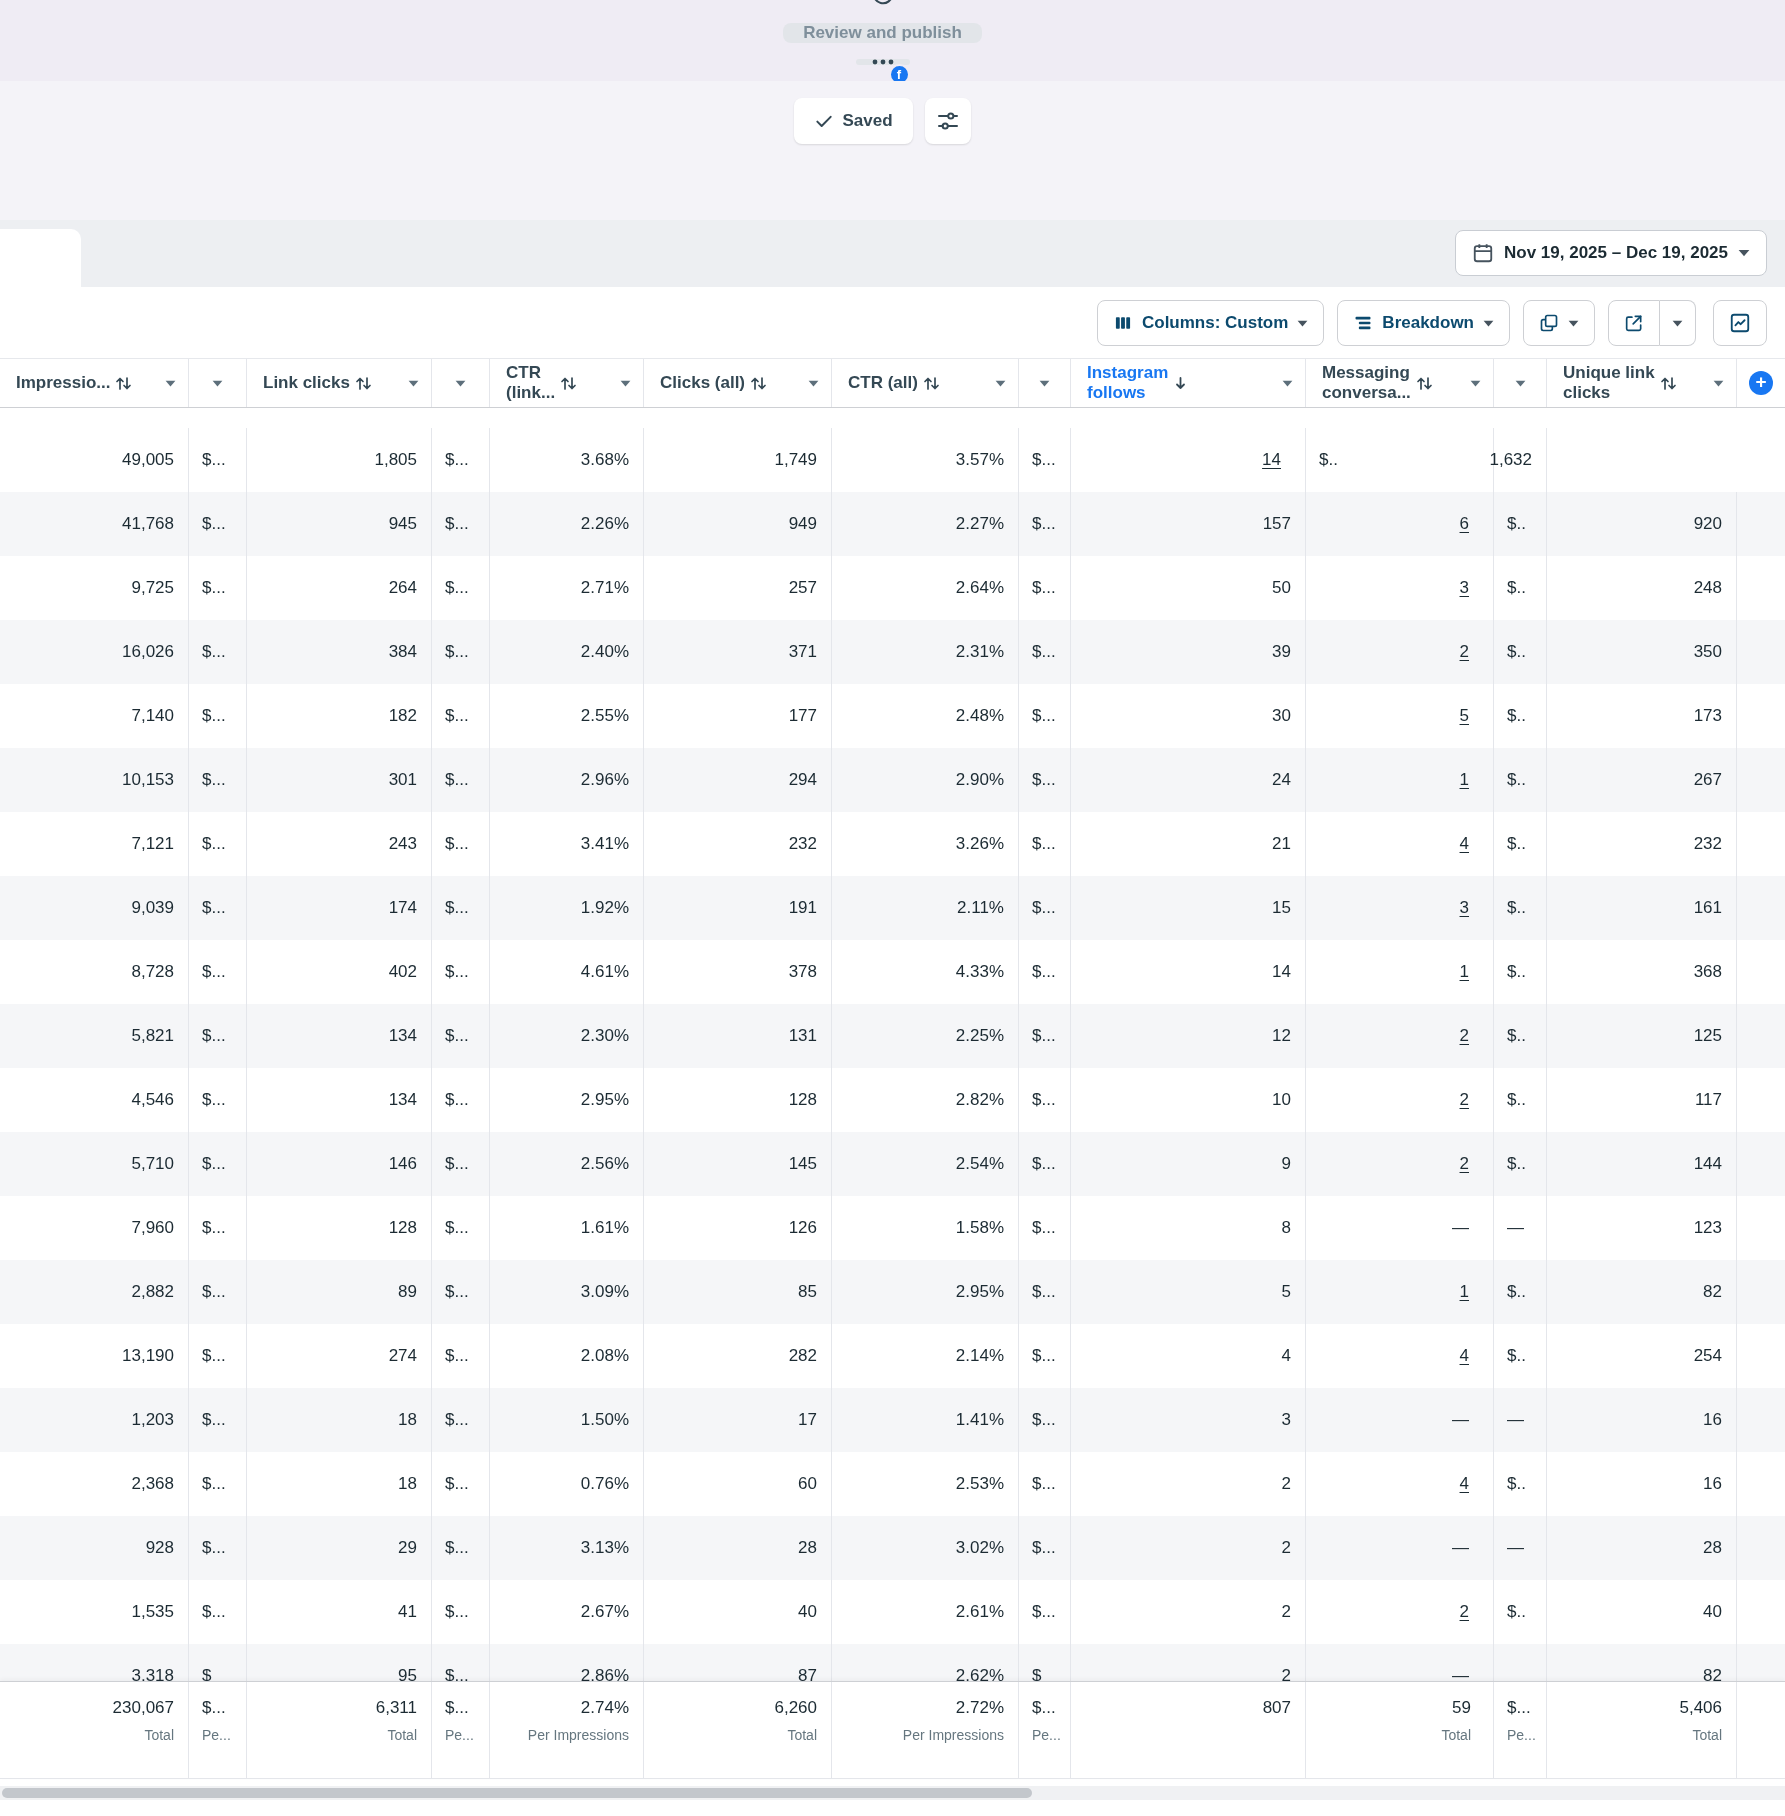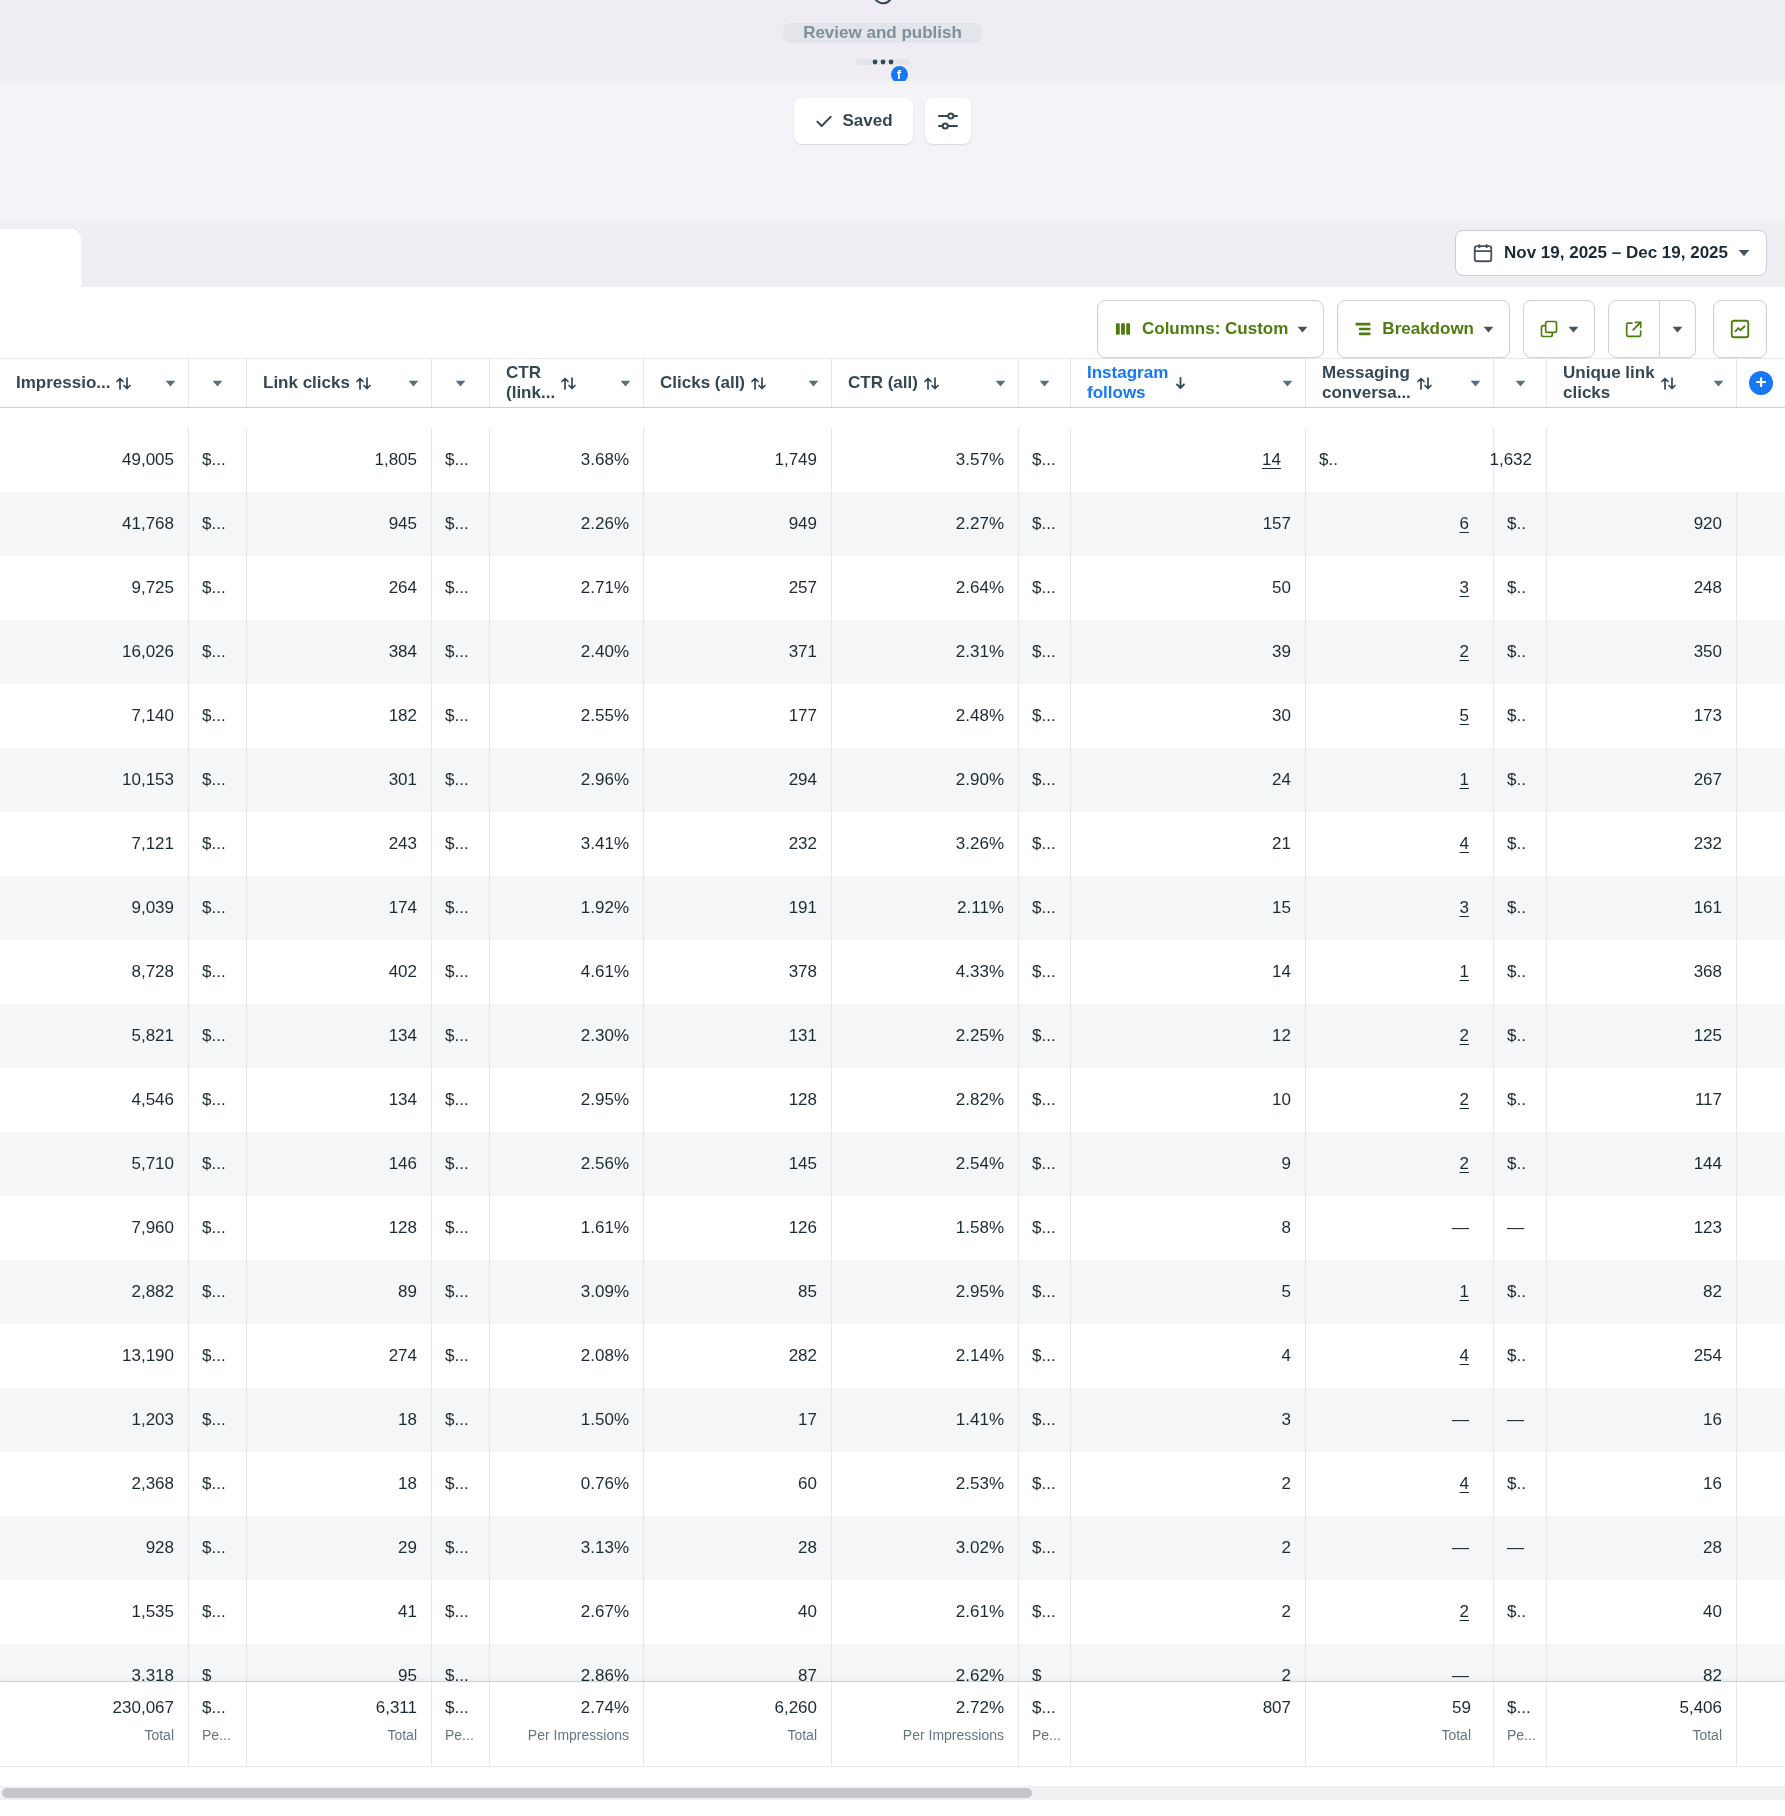--- a/index.html
+++ b/index.html
@@ -39,22 +39,22 @@
                 border-radius:0 10px 0 0; cursor:pointer; }
   .datebtn { position:absolute; right:18px; top:10px; height:46px; background:#fff;
              border:1px solid #c9cdd3; border-radius:8px; padding:0 16px; display:inline-flex;
              align-items:center; gap:10px; font-family:inherit; font-size:17px; font-weight:600;
              color:#1c2b33; cursor:pointer; }
   .chev { color:#46535e; }
 
   
   .content { position:absolute; top:287px; left:0; right:0; bottom:0; background:#fff; }
   .toolbar { position:absolute; top:13px; right:18px; display:flex; align-items:center; gap:13px; }
-  .tbtn { background:#fff; border:1px solid #ced0d4; border-radius:8px; height:58px; padding:0 15px;
-          display:inline-flex; align-items:center; gap:9px; color:#4d7c0f; font-family:inherit;
+  .tbtn { background:#fff; border:1px solid #ced0d4; border-radius:8px; height:46px; padding:0 15px;
+          display:inline-flex; align-items:center; gap:9px; color:#0c4a6e; font-family:inherit;
           font-size:17px; font-weight:600; cursor:pointer; }
   .split { display:inline-flex; }
   .split .tbtn:first-child { border-radius:8px 0 0 8px; }
   .split .tbtn:last-child { border-radius:0 8px 8px 0; border-left:none; padding:0 12px; }
   .chartbtn { margin-left:4px; }
 
   
   .content { --cols: 189px 58px 185px 58px 154px 188px 187px 52px 235px 188px 53px 190px 48px; }
   .thead { position:absolute; top:71px; left:0; right:0; height:50px; display:grid;
            grid-template-columns:var(--cols); background:#fff;
@@ -76,21 +76,21 @@
   .tbody { position:absolute; top:141px; left:0; right:0; height:1253px; overflow:hidden; }
   .trow { display:grid; grid-template-columns:var(--cols); height:64px; }
   .trow:nth-child(even) { background:#f5f6f8; }
   .cell { display:flex; align-items:center; justify-content:flex-end; padding-right:14px;
           border-right:1px solid #e4e6eb; font-size:17px; color:#1c2b33; }
   .cell.money { justify-content:flex-start; padding-left:13px; padding-right:4px; }
   .cell.msg { padding-right:24px; }
   .cell.filler { border-right:none; }
   .tip { text-decoration:underline; text-underline-offset:3px; text-decoration-thickness:1px; cursor:default; }
 
-  .totalrow { position:absolute; top:1394px; left:0; right:0; height:86px; display:grid;
+  .totalrow { position:absolute; top:1394px; left:0; right:0; height:98px; display:grid;
               grid-template-columns:var(--cols); background:#fff; border-top:1px solid #ced0d4;
               border-bottom:1px solid #e4e6eb; box-shadow:0 -2px 4px rgba(0,0,0,.04); }
   .tcell { display:flex; flex-direction:column; align-items:flex-end; padding:16px 14px 0 0;
            border-right:1px solid #e4e6eb; }
   .tcell.money { align-items:flex-start; padding-left:13px; padding-right:4px; }
   .tcell.msg { padding-right:22px; }
   .tcell.filler { border-right:none; }
   .tval { font-size:17px; color:#1c2b33; }
   .tcap { font-size:14px; color:#65767f; margin-top:9px; }
 

